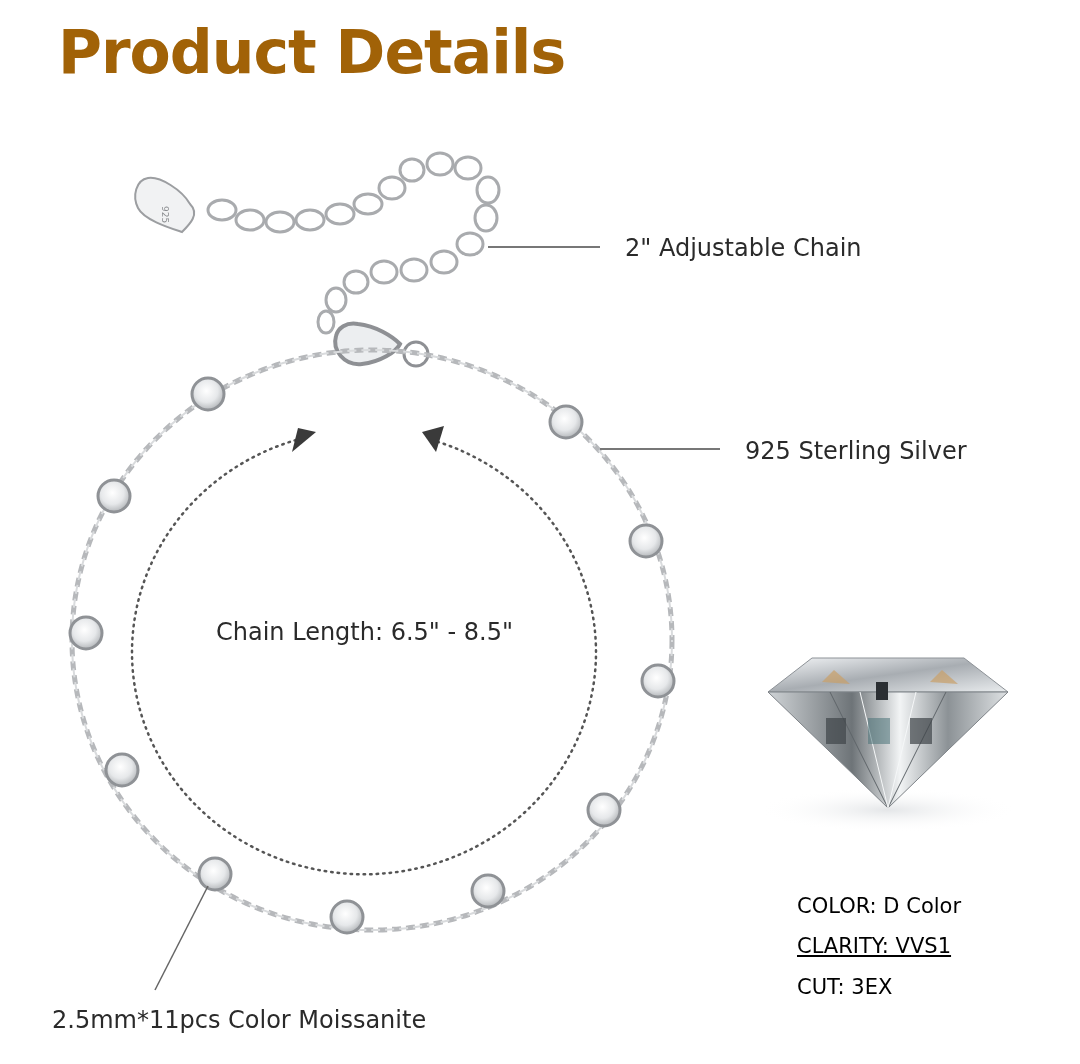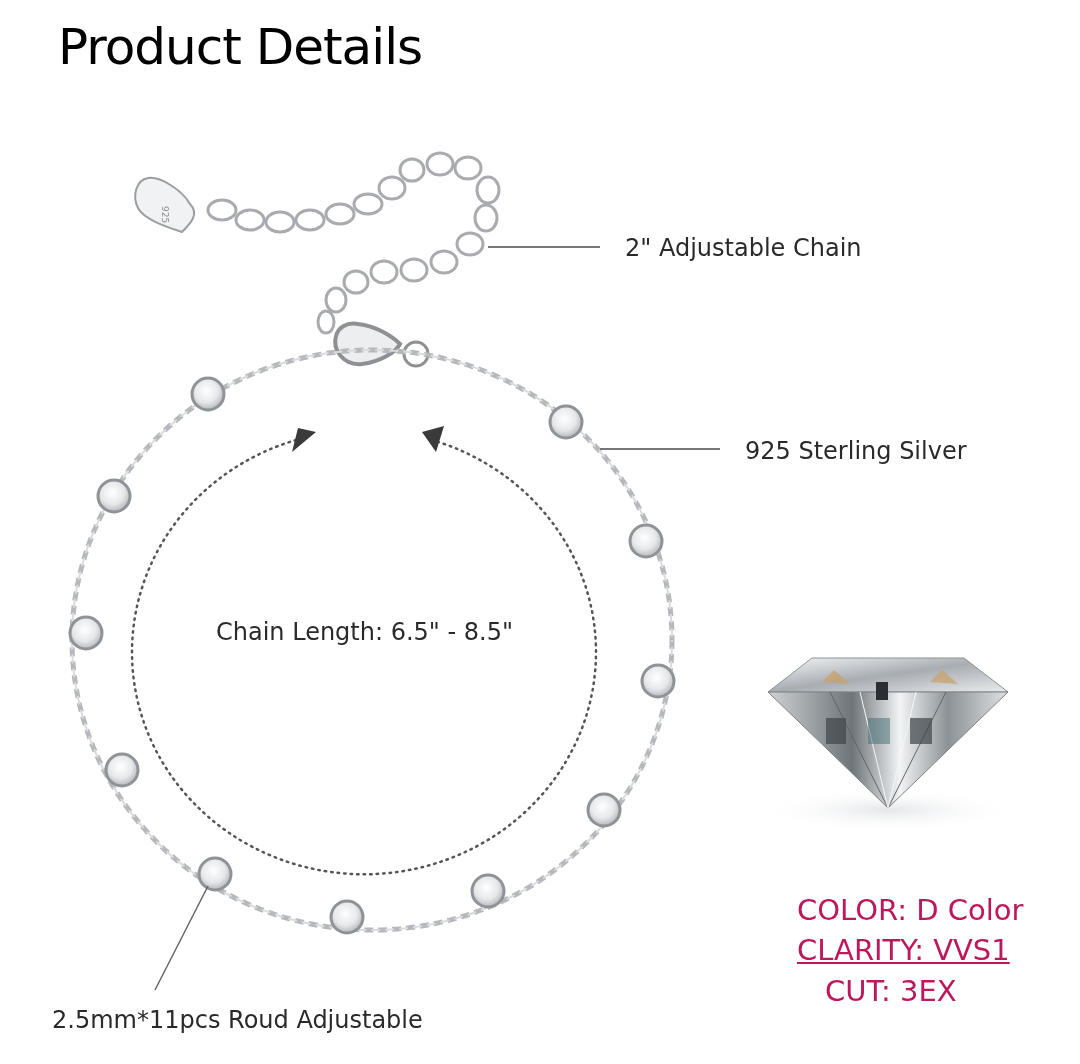--- a/index.html
+++ b/index.html
@@ -1,21 +1,21 @@
 <!DOCTYPE html>
 <html><head>
 <meta charset="utf-8">
 <style>
   html, body { margin: 0; padding: 0; background: #ffffff; }
   body { width: 1080px; height: 1064px; position: relative; overflow: hidden;
          font-family: "DejaVu Sans", "Liberation Sans", sans-serif; color: #222; }
-  .title { position: absolute; left: 58px; top: 22px; font-size: 50px; font-weight: normal;
-           letter-spacing: -1px; color: #000000; line-height: 1; }
+  .title { position: absolute; left: 58px; top: 22px; font-size: 60px; font-weight: bold;
+           letter-spacing: -1px; color: #a16207; line-height: 1; }
   .label { position: absolute; font-size: 24px; color: #2a2a2a; white-space: nowrap; line-height: 1; }
-  .spec { position: absolute; left: 797px; font-size: 29px; color: #be185d; white-space: nowrap; line-height: 1; text-align: right; }
+  .spec { position: absolute; left: 797px; font-size: 21px; color: #000000; white-space: nowrap; line-height: 1; text-align: right; }
   svg.art { position: absolute; left: 0; top: 0; }
 </style>
 </head>
 <body>
 
 <div class="title">Product Details</div>
 
 <svg class="art" width="1080" height="1064" viewBox="0 0 1080 1064">
   <defs>
     <radialGradient id="stoneGrad" cx="45%" cy="40%" r="60%">
@@ -131,17 +131,17 @@
     <rect x="910" y="718" width="22" height="26" fill="#3f4549" opacity="0.7"></rect>
     <rect x="876" y="682" width="12" height="18" fill="#2b2f33"></rect>
     <path d="M834 670 L850 684 L822 682 Z" fill="#c9a068" opacity="0.7"></path>
     <path d="M942 670 L958 684 L930 682 Z" fill="#c9a068" opacity="0.7"></path>
   </g>
 </svg>
 
 <div class="label" style="left:625px; top:236px;">2" Adjustable Chain</div>
 <div class="label" style="left:745px; top:439px;text-align:center;">925 Sterling Silver</div>
 <div class="label" style="left:216px; top:620px;">Chain Length: 6.5" - 8.5"</div>
-<div class="label" style="left:52px; top:1008px;">2.5mm*11pcs Roud Adjustable</div>
+<div class="label" style="left:52px; top:1008px;">2.5mm*11pcs Color Moissanite</div>
 
 <div class="spec" style="top:896px;">COLOR: D Color</div>
 <div class="spec" style="top:936px;text-decoration:underline;">CLARITY: VVS1</div>
-<div class="spec" style="top:977px;margin-left:28px;">CUT: 3EX</div>
+<div class="spec" style="top:977px;">CUT: 3EX</div>
 
 </body></html>

